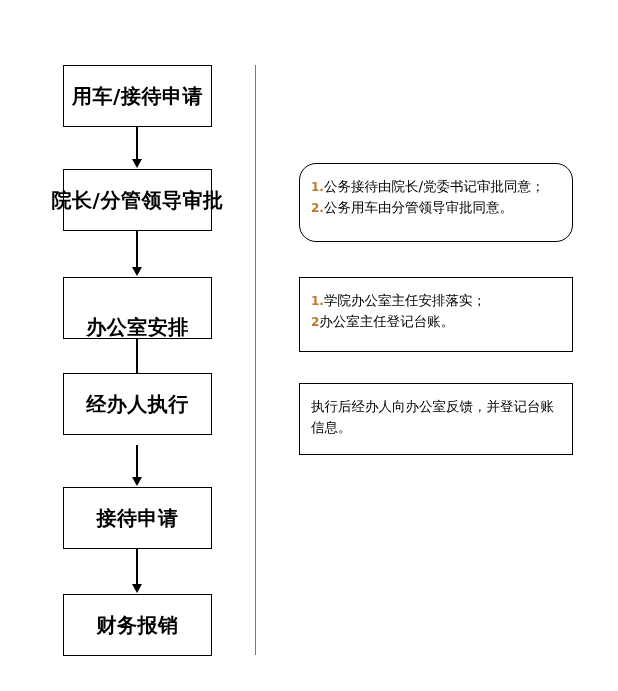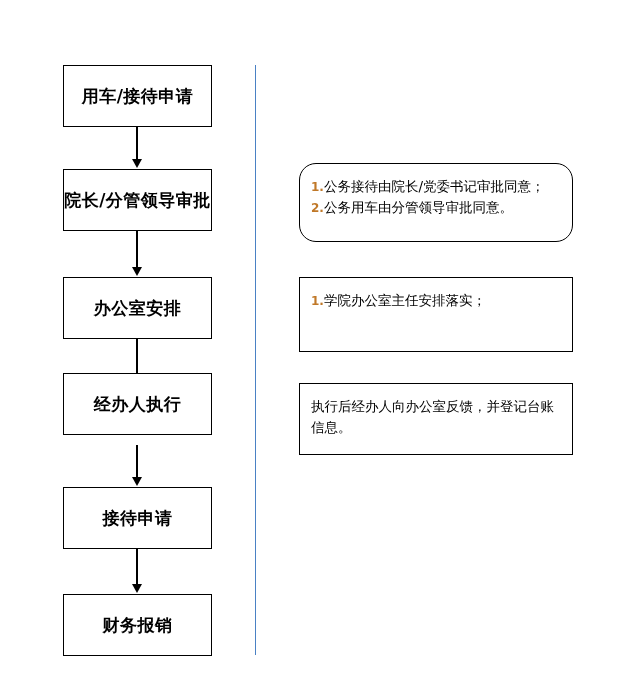--- a/index.html
+++ b/index.html
@@ -36,21 +36,21 @@
     width: 149px;
     height: 62px;
     box-sizing: border-box;
     border: 1.6px solid #000000;
     background: #ffffff;
     display: flex;
     align-items: center;
     justify-content: center;
   }
   .proc-label {
-    font-size: 17px;
+    font-size: 20px;
     font-weight: bold;
     color: #000000;
     letter-spacing: 0.5px;
     line-height: 1.1;
     white-space: nowrap;
   }
 
   
   .arrow {
     position: absolute;
@@ -117,21 +117,21 @@
 
   <div class="proc-box" style="top:169px;">
     <span class="proc-label">院长/分管领导审批</span>
   </div>
 
   <div class="arrow" style="top:231px;height:46px;">
     <div class="shaft" style="height:37px;"></div>
     <div class="head" style="top:36px;"></div>
   </div>
 
-  <div class="proc-box" style="top:277px;">
+  <div class="proc-box" style="top:277px;align-items:flex-end;">
     <span class="proc-label">办公室安排</span>
   </div>
 
   <div class="arrow" style="top:339px;height:44px;">
     <div class="shaft" style="height:35px;"></div>
     <div class="head" style="top:34px;"></div>
   </div>
 
   <div class="proc-box" style="top:373px;">
     <span class="proc-label">经办人执行</span>
@@ -161,20 +161,23 @@
     </div>
     <div class="note-line">
       <span class="note-num">2.</span><span>公务用车由分管领导审批同意。</span>
     </div>
   </div>
 
   <div class="note-box" style="top:277px;height:75px;">
     <div class="note-line">
       <span class="note-num">1.</span><span>学院办公室主任安排落实；</span>
     </div>
+    <div class="note-line">
+      <span class="note-num">2</span><span>办公室主任登记台账。</span>
+    </div>
   </div>
 
   <div class="note-box" style="top:383px;height:72px;">
     <div class="note-line wrap">
       <span class="note-num"></span><span>执行后经办人向办公室反馈，并登记台账信息。</span>
     </div>
   </div>
 
 
 </div>

